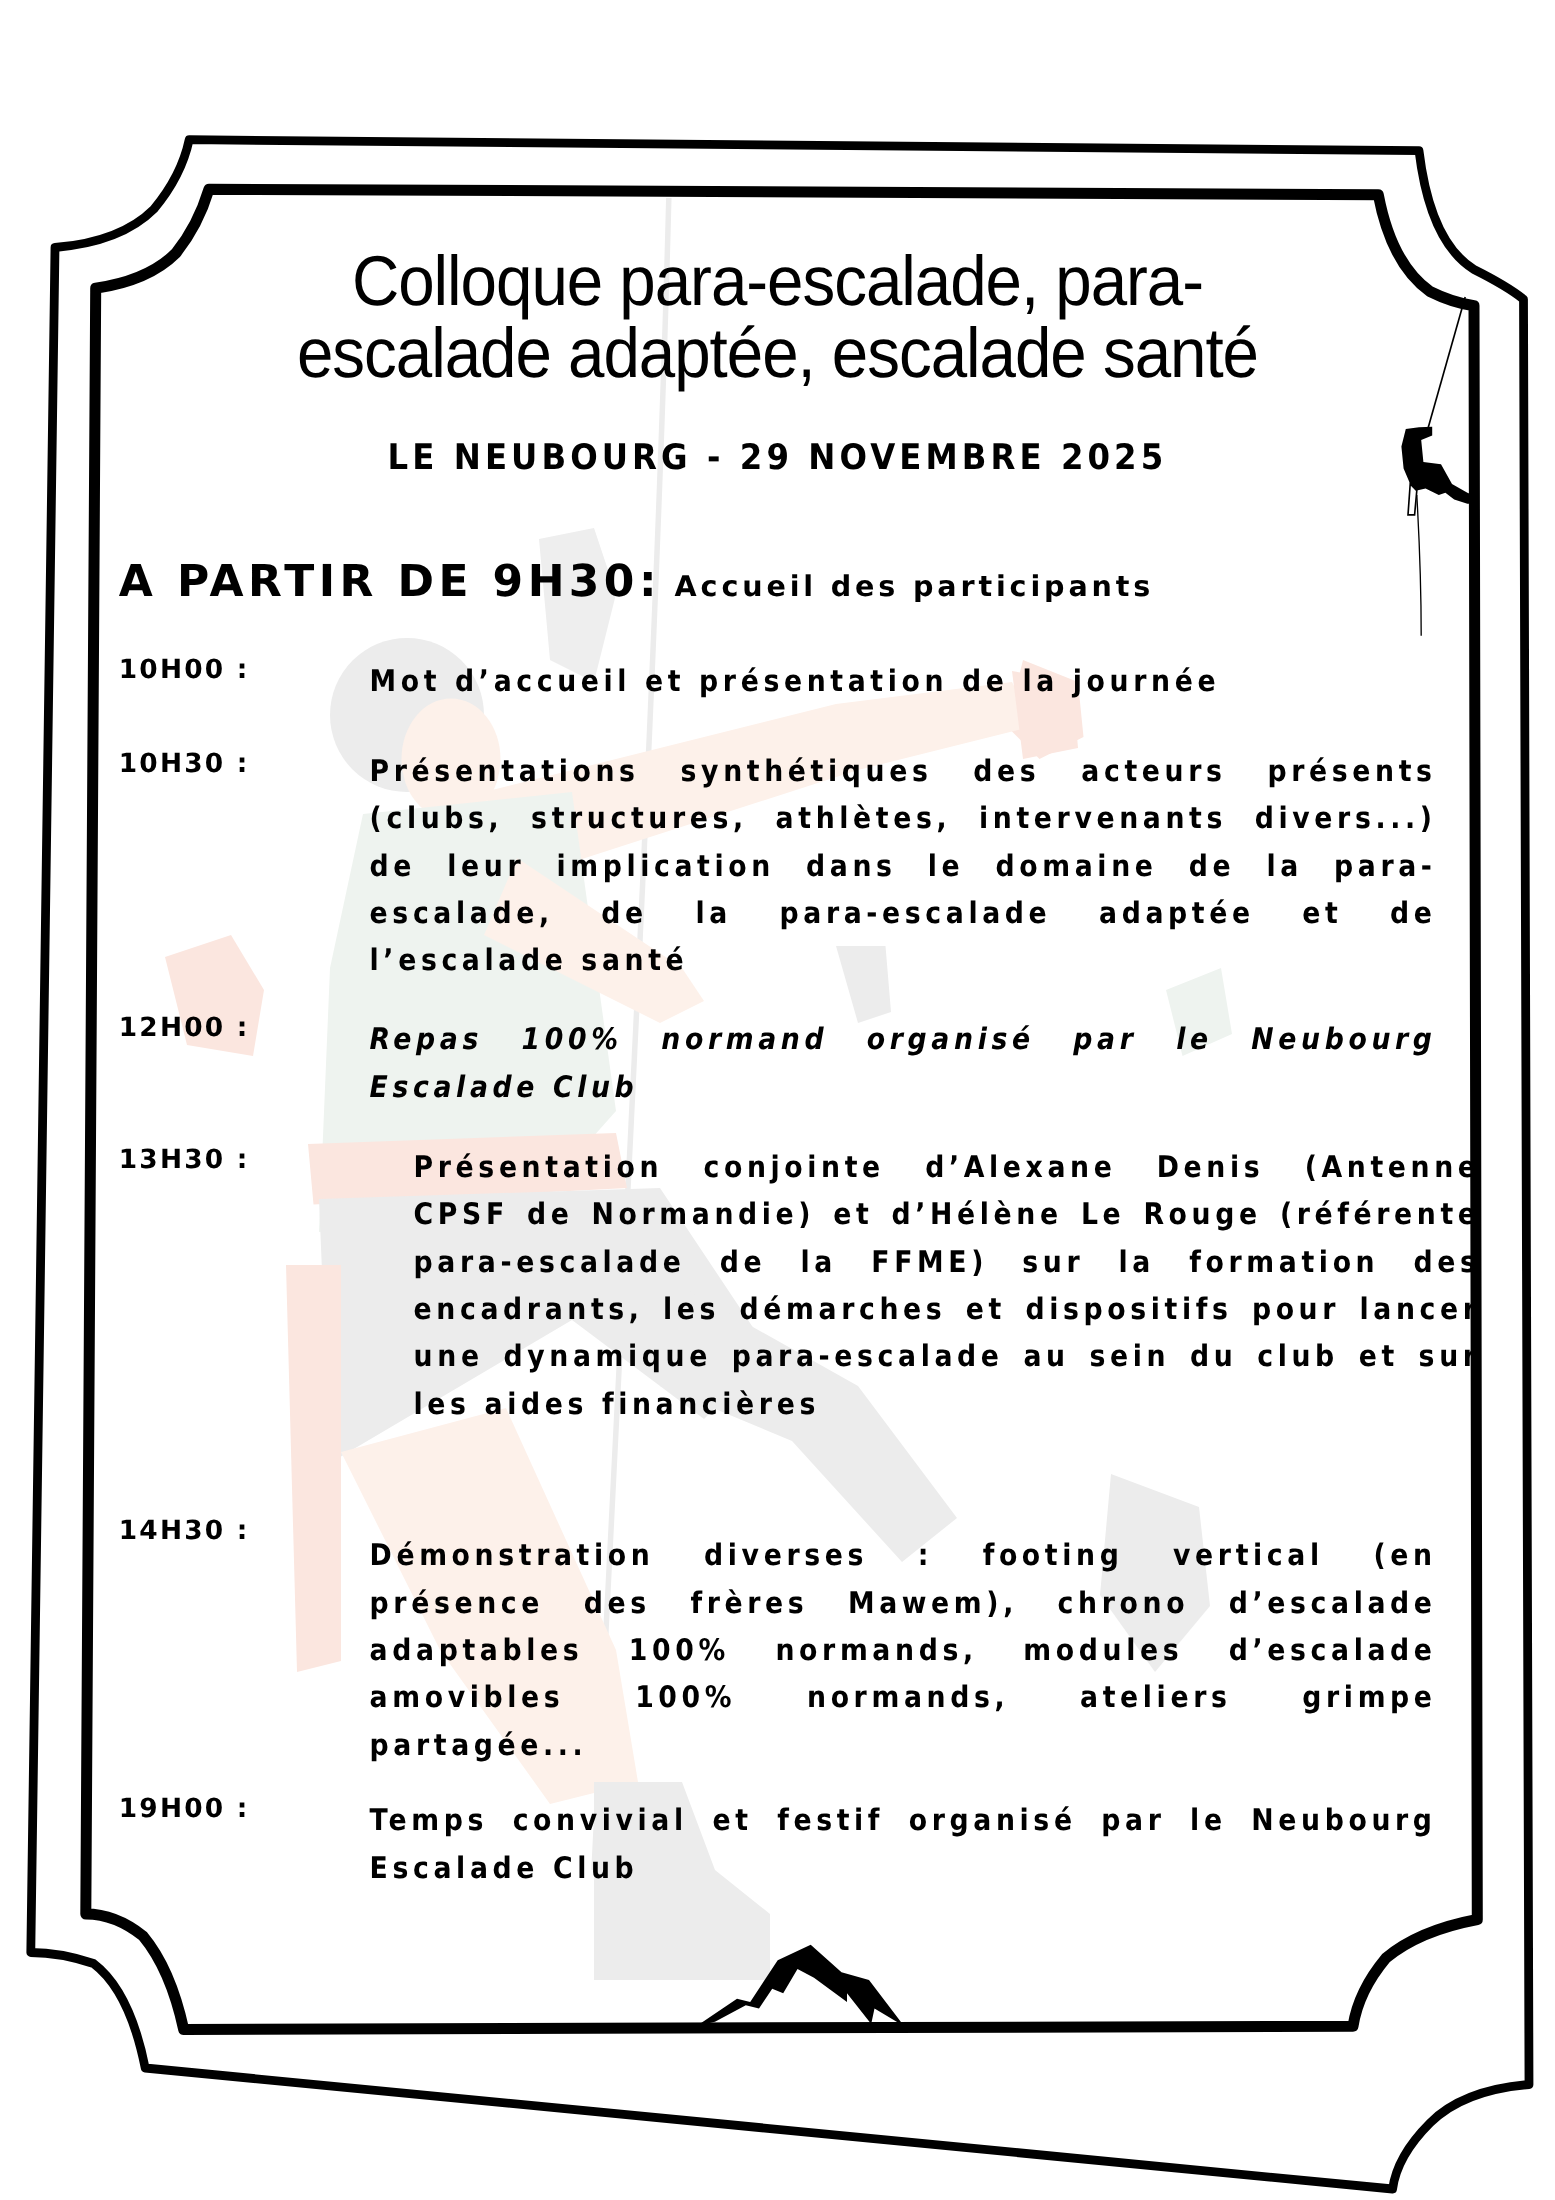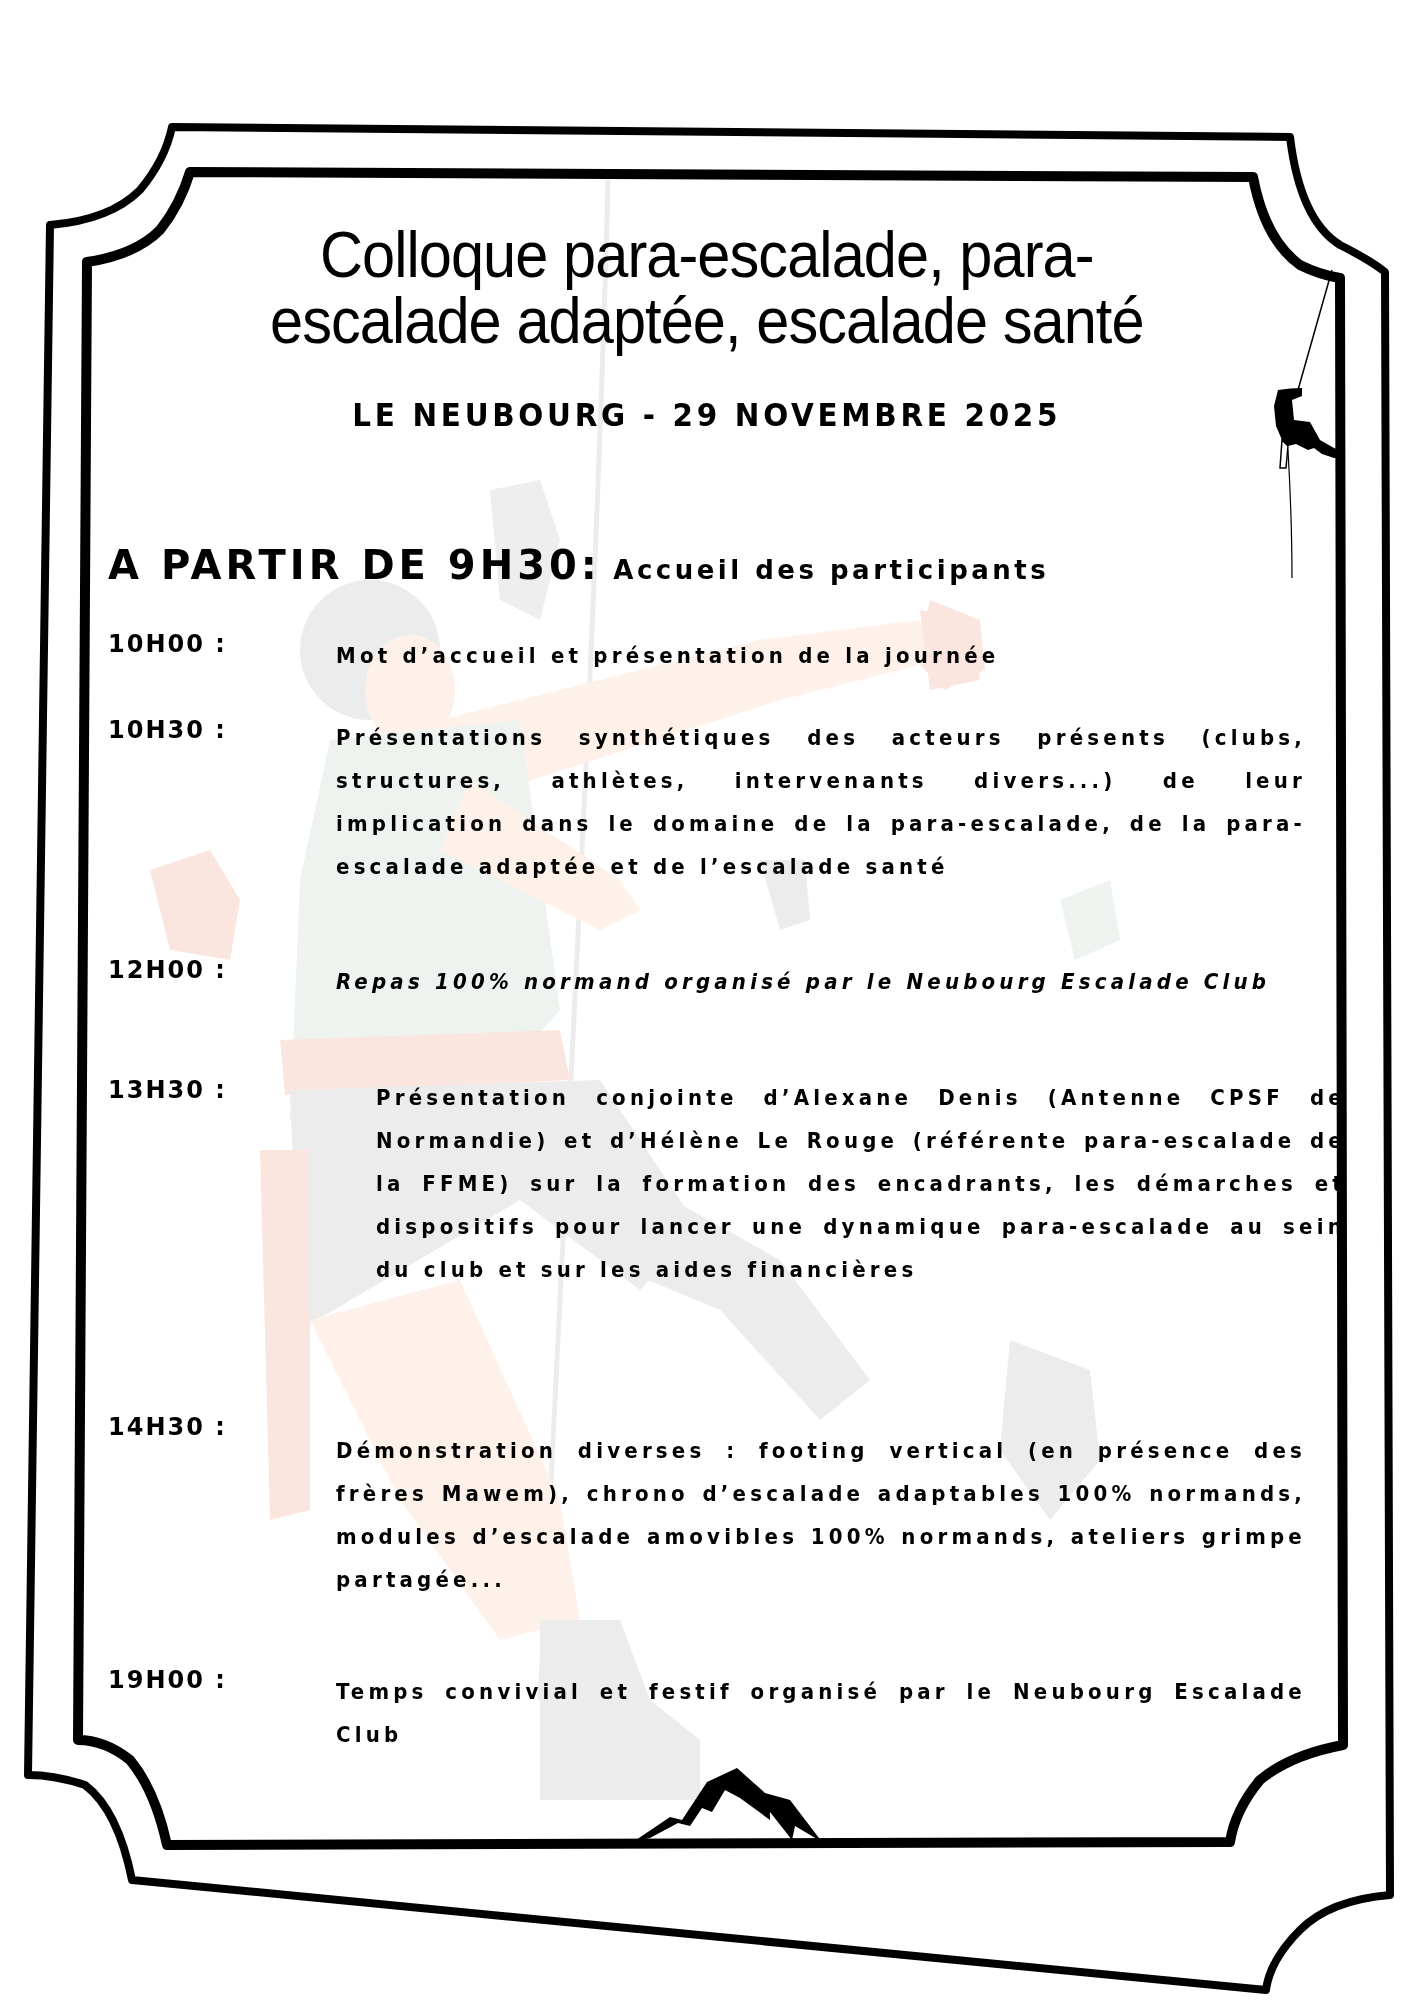--- a/index.html
+++ b/index.html
@@ -8,29 +8,29 @@
   .title {
     position: absolute; left: 0; width: 1414px; top: 222px; text-align: center;
     font-family: "Liberation Sans", sans-serif; font-weight: 400; font-size: 64px;
     line-height: 66px; letter-spacing: -1px; transform: scaleX(0.93); transform-origin: 704px 0;
   }
   .subtitle {
     position: absolute; left: 0; width: 1414px; top: 396px; text-align: center;
     font-family: "DejaVu Sans", sans-serif; font-weight: 700; font-size: 32px; letter-spacing: 4px;
     transform: scaleX(0.92); transform-origin: 704px 0;
   }
-  .sched-row { position: absolute; left: 108px; margin-top: 36px; }
+  .sched-row { position: absolute; left: 108px; }
   .time {
     font-family: "DejaVu Sans", sans-serif; font-weight: 700; font-size: 24px; letter-spacing: 2px;
     position: absolute; left: 0; white-space: nowrap;
   }
   .desc {
     position: absolute; left: 228px; width: 970px;
     font-family: "DejaVu Sans Condensed", "DejaVu Sans", sans-serif; font-weight: 700;
-    font-size: 22px; line-height: 43px; letter-spacing: 4.2px; text-align: justify;
+    font-size: 27px; line-height: 43px; letter-spacing: 4.2px; text-align: justify;
   }
   .intro-label {
     font-family: "DejaVu Sans", sans-serif; font-weight: 700; font-size: 40px; letter-spacing: 4px;
   }
   .intro-desc {
     font-family: "DejaVu Sans", sans-serif; font-weight: 700; font-size: 26px; letter-spacing: 3.5px;
   }
 </style>
 </head>
 <body>

